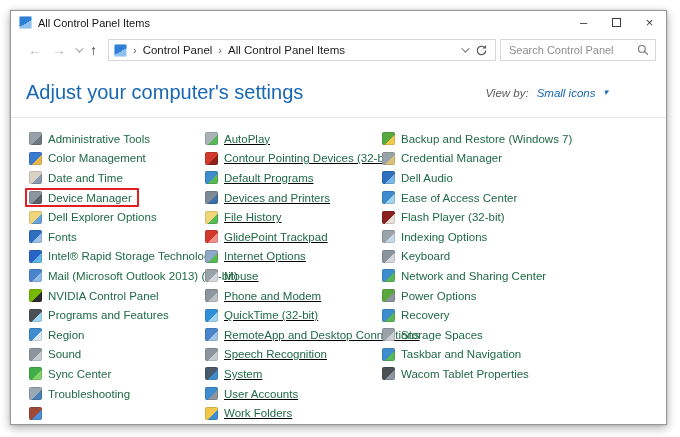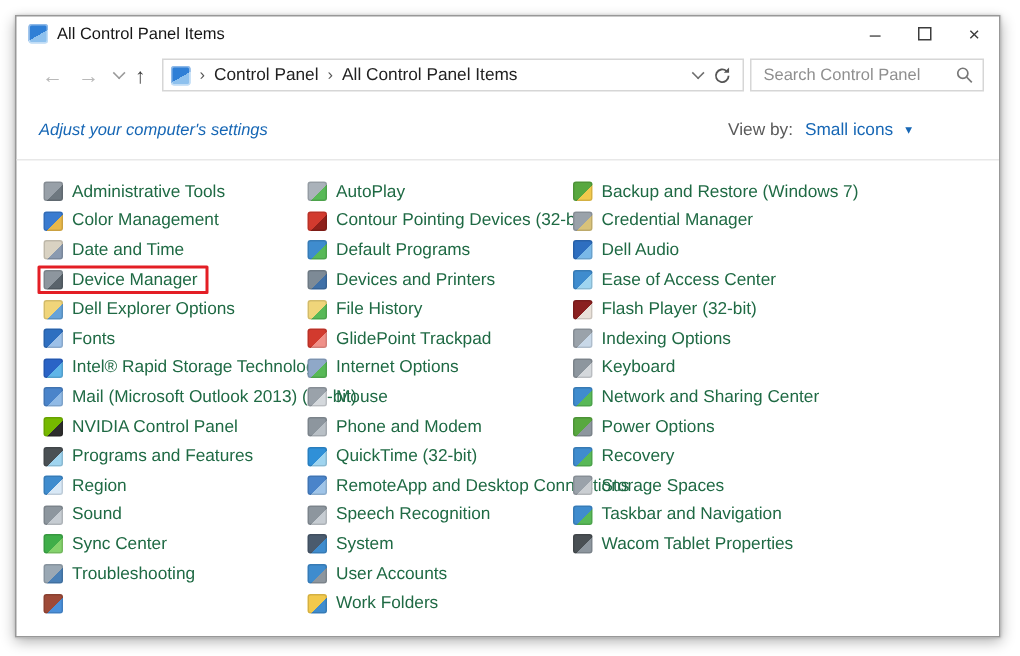--- a/index.html
+++ b/index.html
@@ -41,30 +41,30 @@
   .crumb-right{margin-left:auto;display:flex;align-items:center;gap:8px;padding-right:2px;}
   .chev2{display:inline-block;width:6px;height:6px;border-right:1.4px solid #6e6e6e;
     border-bottom:1.4px solid #6e6e6e;transform:rotate(45deg) translateY(-2px);}
   .searchbox{width:156px;height:22px;border:1px solid var(--border-gray);display:flex;
     align-items:center;padding:0 6px;flex:0 0 auto;}
   .searchbox input{border:none;outline:none;flex:1;min-width:0;font-size:11px;color:#333;
     font-family:"Liberation Sans",sans-serif;background:transparent;}
   .searchbox input::placeholder{color:#8f8f8f;opacity:1;}
   
   .header{display:flex;align-items:center;padding:15px 58px 13px 15px;flex:0 0 auto;}
-  .h-title{font-size:11px;color:var(--blue);font-style:italic;}
-  .viewby{margin-left:auto;display:flex;align-items:flex-start;gap:8px;font-size:11.5px;}
+  .h-title{font-size:20px;color:var(--blue);}
+  .viewby{margin-left:auto;display:flex;align-items:flex-start;gap:8px;font-size:11.5px;font-style:italic;}
   .viewby .lbl{color:#5a5a5a;}
   .viewby .val{color:var(--blue);}
   .viewby .caret{color:var(--blue);font-size:9px;}
   .divider{height:1px;background:#e8e8e8;flex:0 0 auto;}
   
   .grid{display:flex;padding:11px 16px 0 14px;flex:1 1 auto;align-items:flex-start;}
   .cp-col{width:176px;flex:0 0 auto;}
-  .cp-col:nth-child(2){width:177px;}
+  .cp-col:nth-child(2){width:177px;text-decoration:underline;}
   .cp-col:last-child{width:auto;flex:1 1 auto;}
   .cp-item{height:19.6px;display:flex;align-items:center;gap:6px;font-size:11.5px;
     color:var(--green);width:max-content;max-width:100%;padding:0 5px 0 2px;
     border:2px solid transparent;border-radius:1px;cursor:default;white-space:nowrap;}
   .cp-item.hl{border-color:var(--red);}
   .cp-ic{width:13px;height:13px;border-radius:2px;flex:0 0 auto;
     box-shadow:inset 0 0 0 1px rgba(0,0,0,.12);}
   svg{display:block;}
 </style>
 </head>

